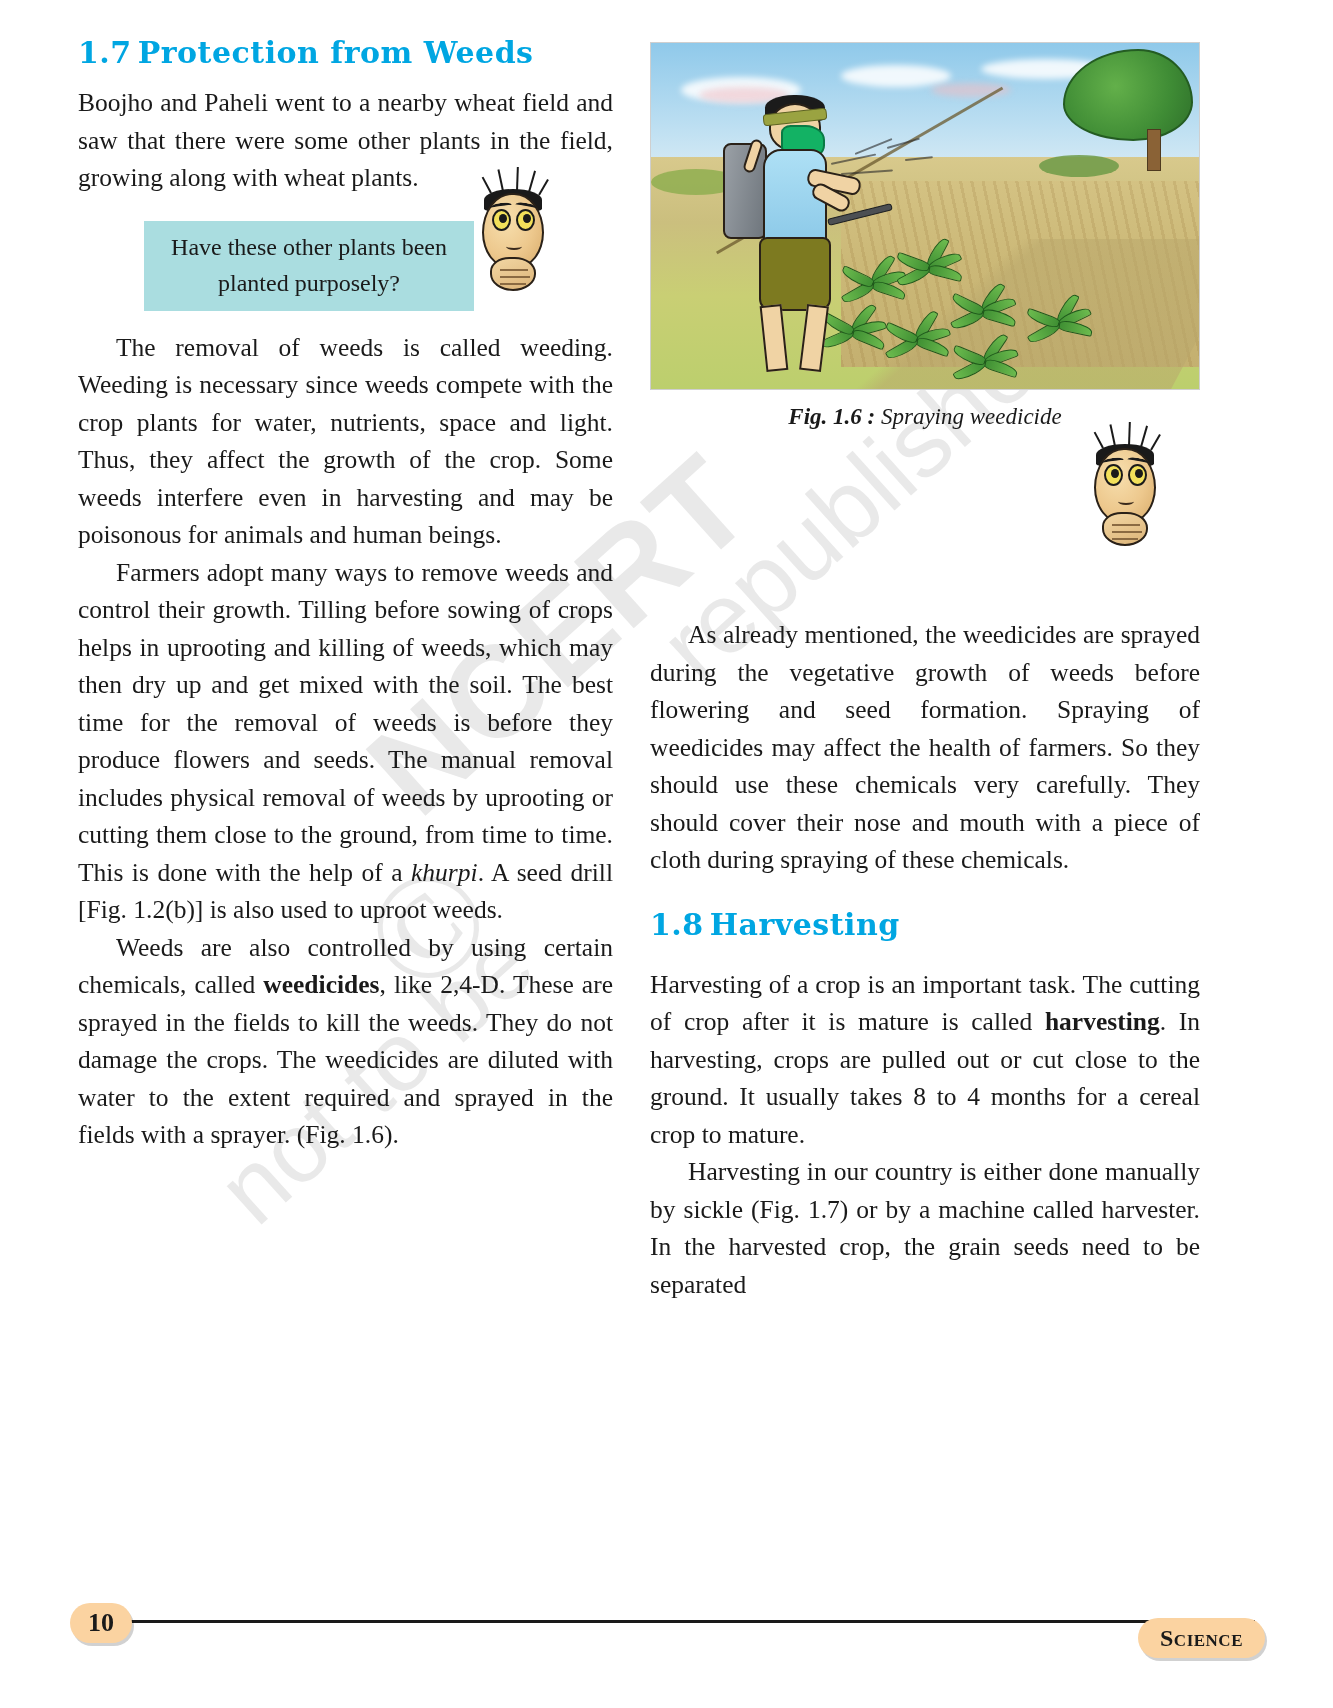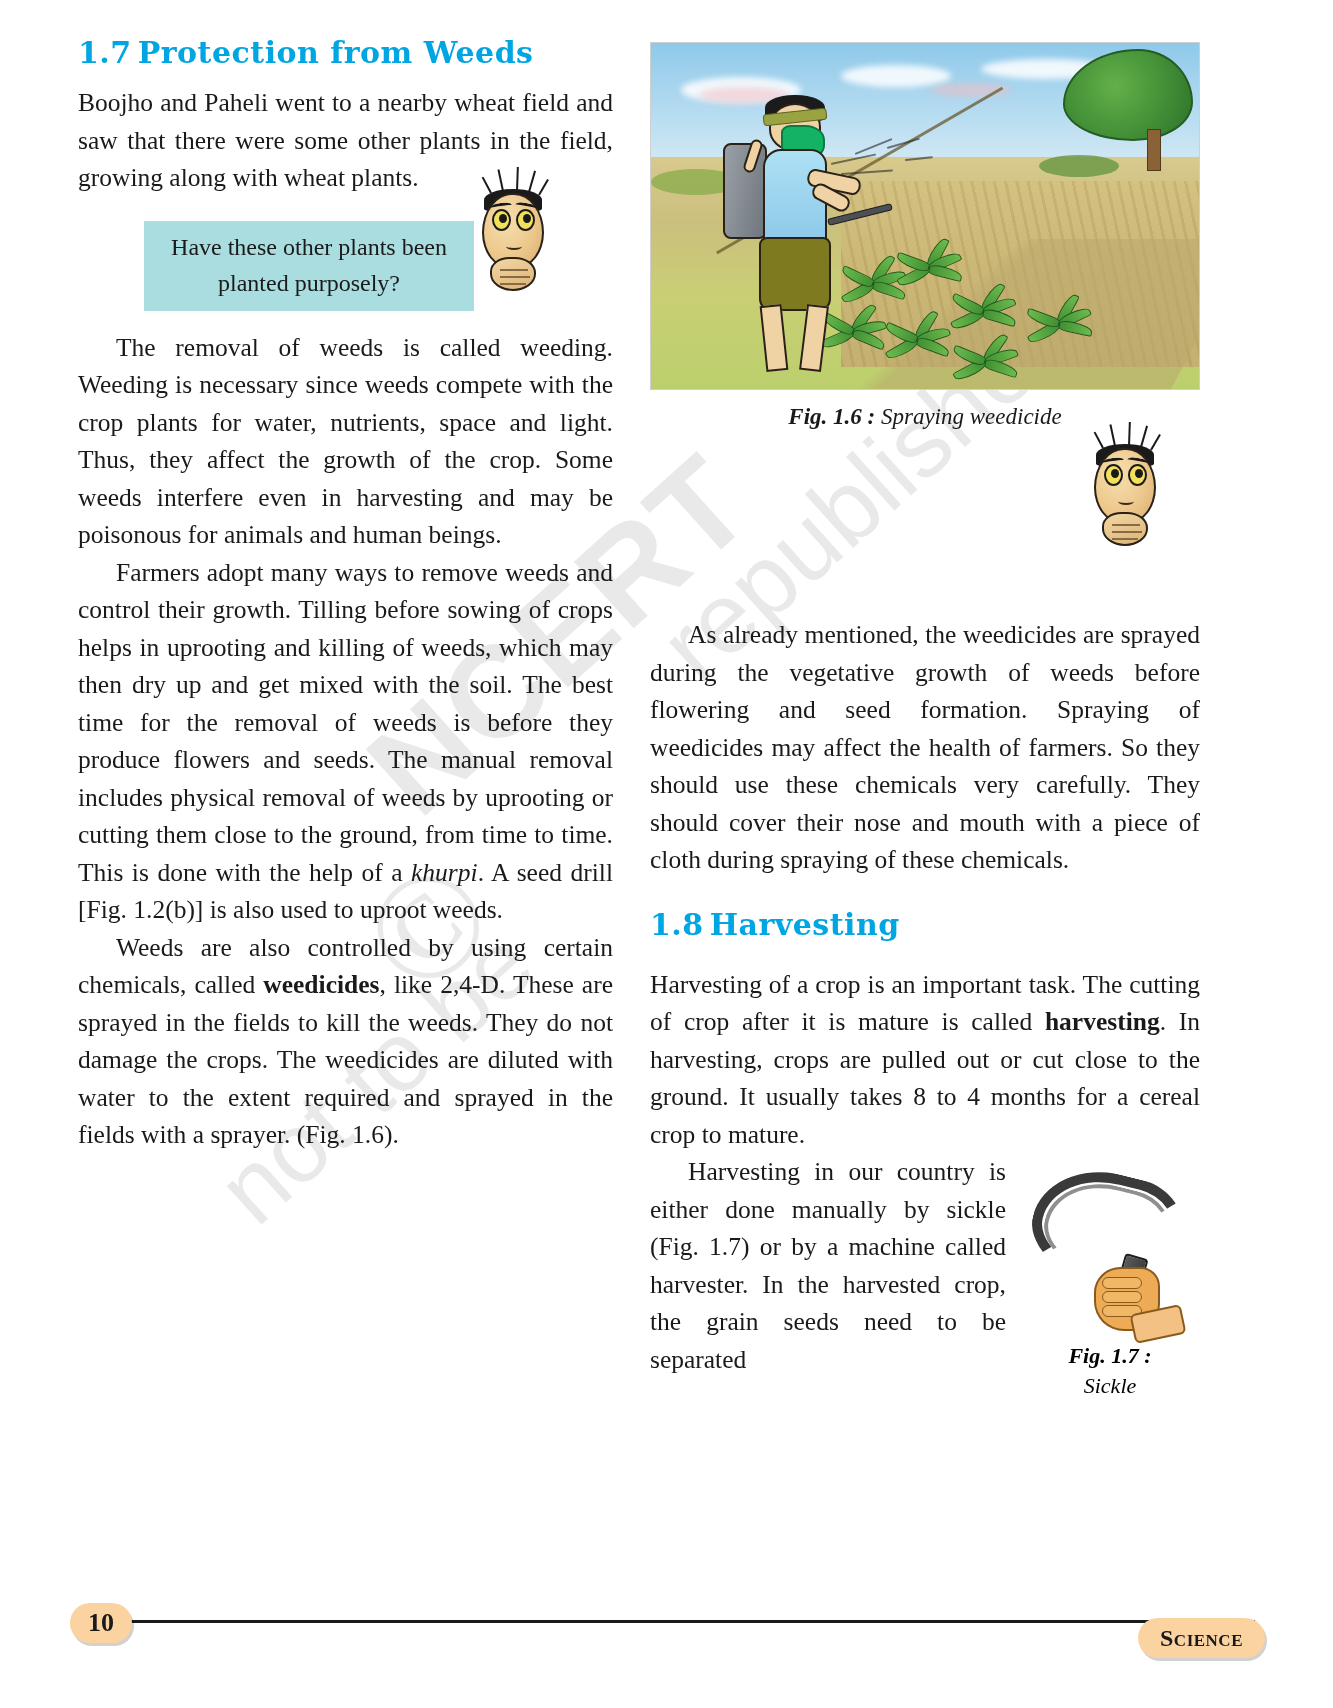--- a/index.html
+++ b/index.html
@@ -656,37 +656,20 @@
 
     <p class="body-text indent" style="margin-top:14px;">As already mentioned, the weedicides are sprayed during the vegetative growth of weeds before flowering and seed formation. Spraying of weedicides may affect the health of  farmers. So they should use these chemicals very carefully. They should cover their nose and mouth with a piece of cloth during spraying of these chemicals.</p>
 
     <h2 class="section-head" style="margin-top:28px;margin-bottom:24px;">
       <span class="num">1.8</span><span>Harvesting</span>
     </h2>
 
     <p class="body-text"><span>Harvesting of a crop is an important task. The cutting of crop after it is mature is called </span><b>harvesting</b><span>. In harvesting, crops are pulled out or cut close to the ground. It usually takes 8 to 4 months for a cereal crop to mature.</span></p>
 
     <div class="clearfix">
-      <div class="sickle-block">
-        <div class="sickle-img">
-          <div class="blade"></div>
-          <div class="blade-inner"></div>
-          <div class="handle"></div>
-          <div class="hand">
-            <div class="hand-f" style="top:8px;"></div>
-            <div class="hand-f" style="top:22px;"></div>
-            <div class="hand-f" style="top:36px;"></div>
-          </div>
-          <div class="wrist"></div>
-        </div>
-        <div class="sickle-cap">
-          <div><span class="lbl">Fig. 1.7 :</span></div>
-          <div><span class="txt">Sickle</span></div>
-        </div>
-      </div>
 
       <p class="body-text indent">Harvesting in our country is either done manually by sickle (Fig. 1.7) or by a machine called harvester. In the harvested crop, the grain seeds need to be separated</p>
     </div>
   </div>
 
   <div class="footer-rule"></div>
   <div class="page-badge">10</div>
   <div class="subject-badge">Science</div>
 
 </div>

